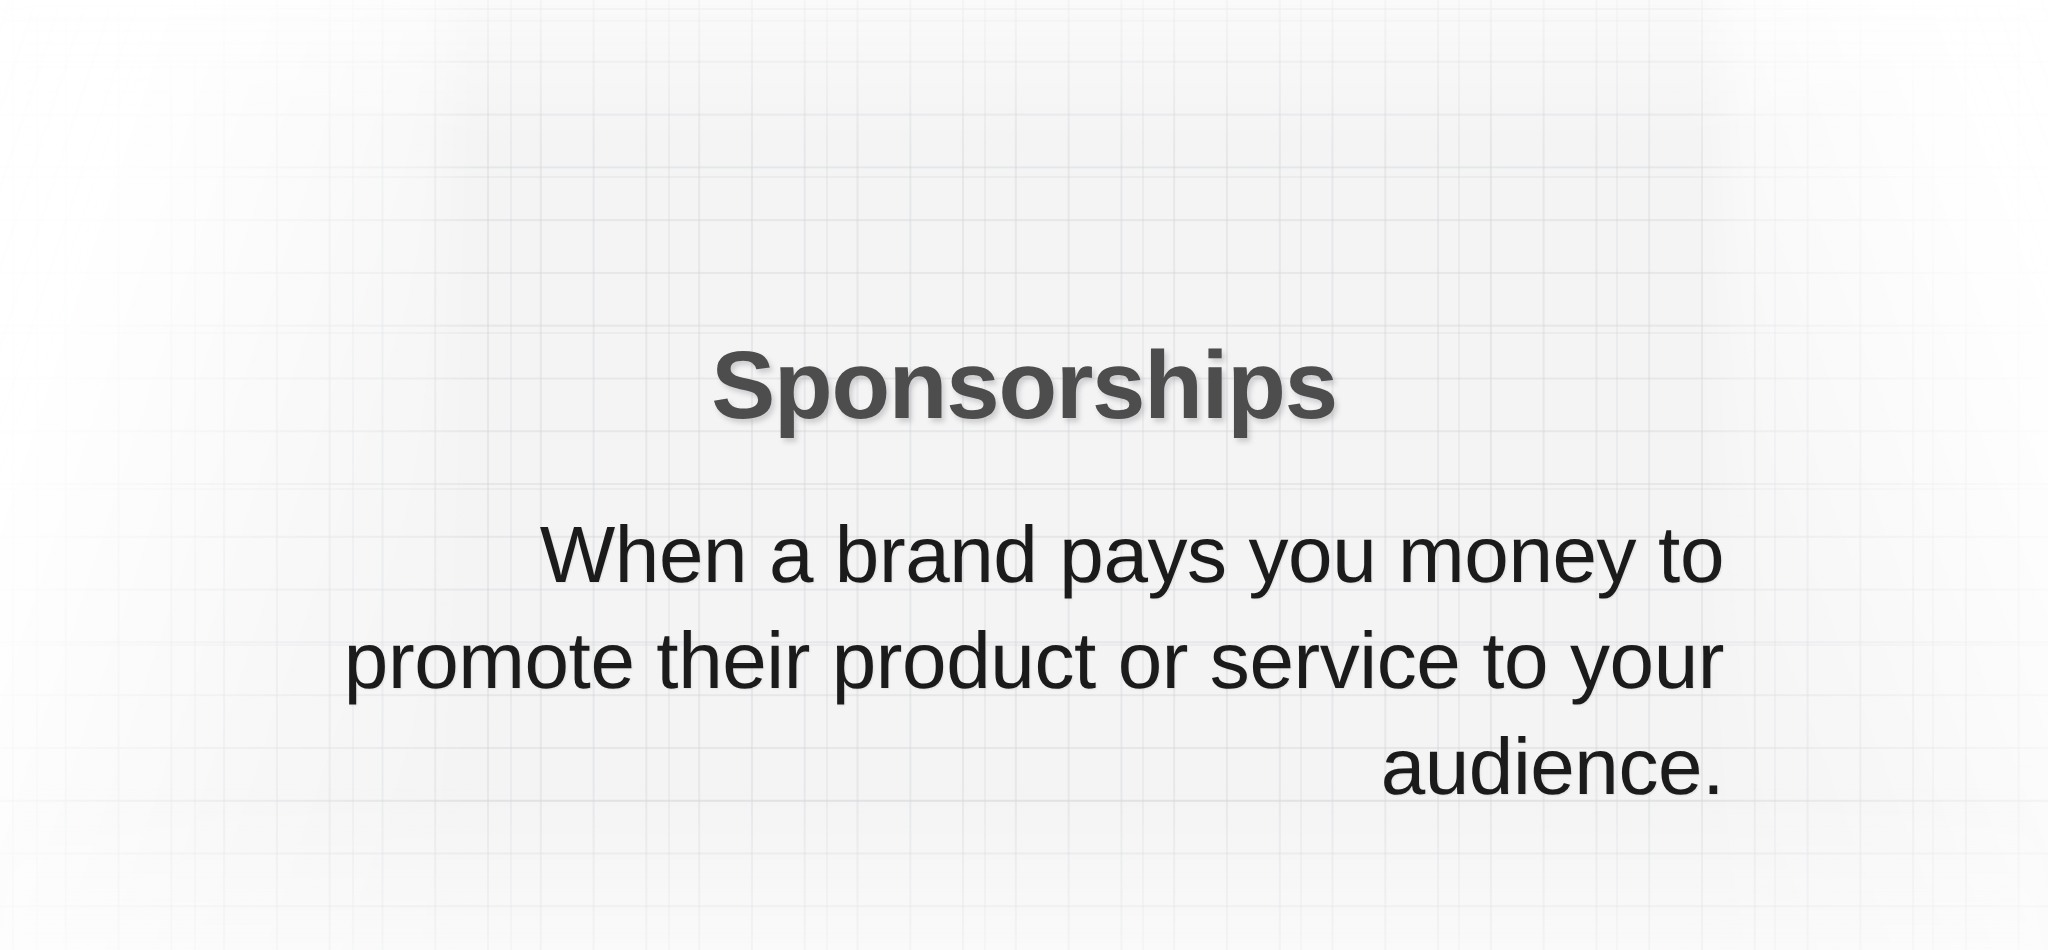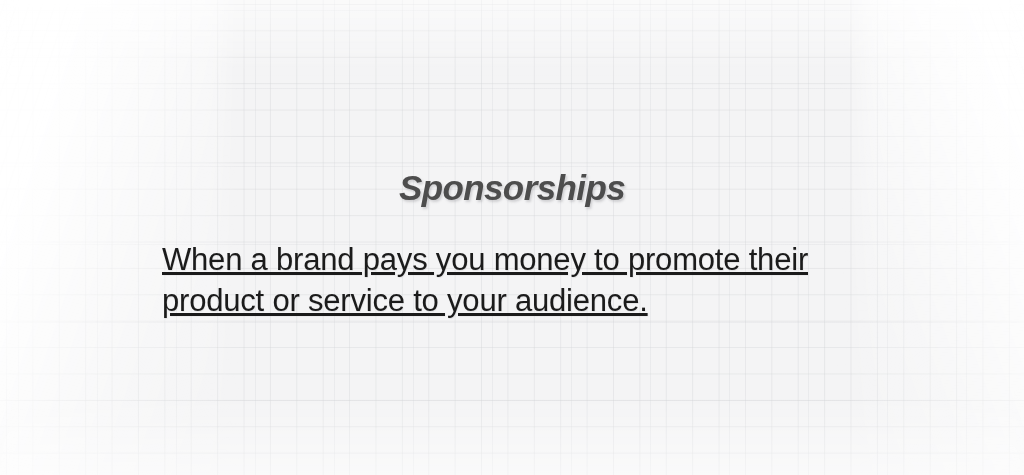--- a/index.html
+++ b/index.html
@@ -97,45 +97,43 @@
     flex-direction: column;
     align-items: center;
     justify-content: flex-start;
     padding-top: 170px;
     box-sizing: border-box;
   }
 
   .slide-title {
     margin: 0;
     font-family: "Liberation Sans", sans-serif;
-    font-size: 35px;
+    font-size: 48px;
     font-weight: 700;
-    font-style: italic;
     letter-spacing: -0.6px;
     color: #4d4d4d;
     line-height: 1.0;
     text-align: center;
     text-shadow: 1.5px 2px 2.5px rgba(120,120,125,0.30);
     white-space: nowrap;
   }
 
   .slide-subtitle {
     margin: 0;
     margin-top: 34px;
     font-family: "Liberation Sans", sans-serif;
-    font-size: 31px;
+    font-size: 40px;
     font-weight: 400;
     font-style: normal;
     letter-spacing: -0.2px;
     color: #1b1b1b;
     line-height: 1.33;
-    text-align: left;
+    text-align: right;
     max-width: 700px;
     text-shadow: 0.5px 0.5px 0.8px rgba(160,160,165,0.22);
-    text-decoration: underline;
   }
 </style>
 </head>
 <body>
 
 <div class="slide">
 
   <div class="grid-layer"></div>
   <div class="grid-layer-2"></div>
 

